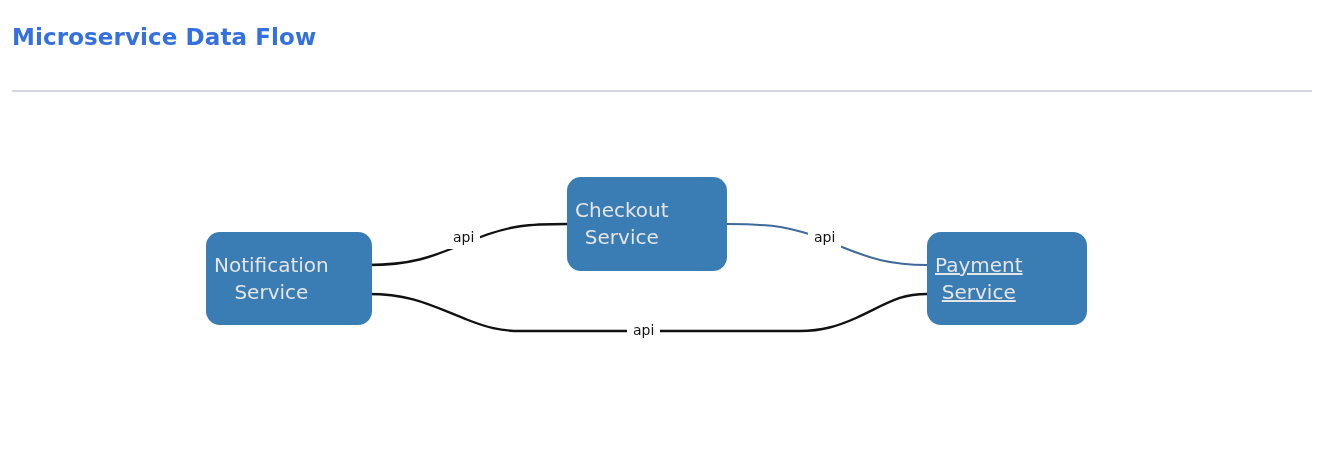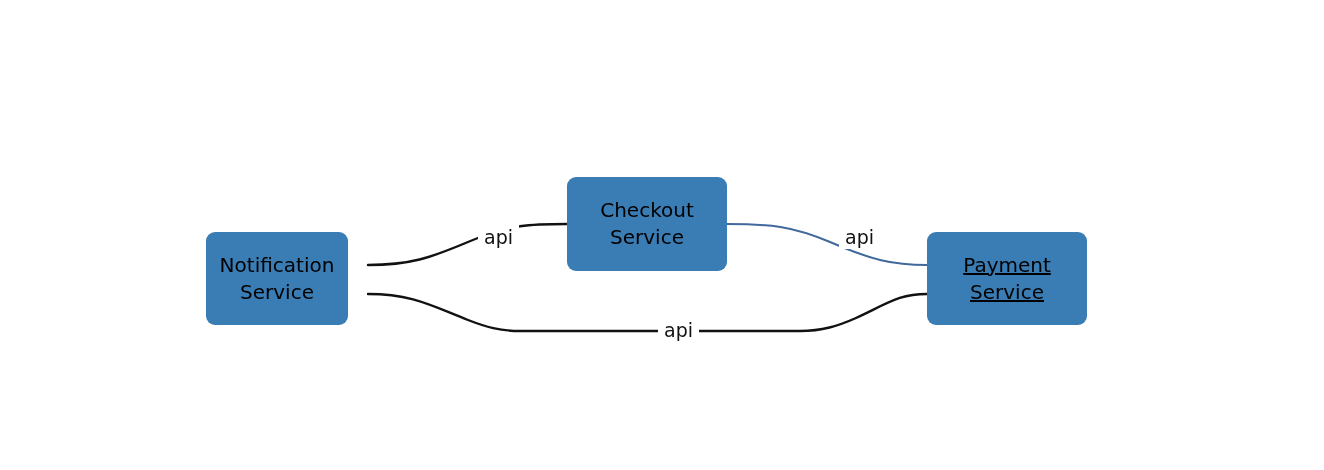--- a/index.html
+++ b/index.html
@@ -59,69 +59,71 @@
     position: absolute;
     left: 0;
     top: 0;
     width: 1324px;
     height: 378px;
   }
   
   .node {
     position: absolute;
     box-sizing: border-box;
-    border-radius: 9px;
+    border-radius: 14px;
     background: #3a7cb4;
-    color: #000000;
+    color: #e5e5e5;
     display: flex;
     align-items: center;
-    justify-content: center;
     text-align: center;
     font-family: "DejaVu Sans", sans-serif;
     font-size: 20px;
     line-height: 27px;
     font-weight: normal;
     z-index: 3;
   }
   .node-label {
     display: block;
     padding: 0 8px;
   }
   
   .edge-label {
     position: absolute;
     font-family: "DejaVu Sans", sans-serif;
-    font-size: 19px;
+    font-size: 14px;
     line-height: 22px;
     color: #111111;
     background: #ffffff;
     padding: 1px 6px;
     white-space: nowrap;
     z-index: 4;
-    margin-left: 31px;
   }
 </style>
 </head>
 <body>
 
 <div id="page">
 
+  <div class="header">
+    <div class="page-title">Microservice Data Flow</div>
+    <div class="header-divider"></div>
+  </div>
 
   <div class="diagram">
 
     <svg class="diagram-svg" viewBox="0 0 1324 378" xmlns="http://www.w3.org/2000/svg">
 
       <path d="M 368 173 C 410 173 430 166 468 150 C 510 132 532 132 567 132" fill="none" stroke="#111111" stroke-width="2.4" stroke-linecap="round"></path>
 
       <path d="M 727 132 C 770 132 792 134 830 150 C 872 168 892 173 927 173" fill="none" stroke="#40699c" stroke-width="2.0" stroke-linecap="round"></path>
 
       <path d="M 368 202 C 412 202 432 214 468 228 C 486 235 500 239 520 239 L 800 239 C 822 239 838 234 856 226 C 890 210 900 202 927 202" fill="none" stroke="#111111" stroke-width="2.4" stroke-linecap="round"></path>
     </svg>
 
-    <div class="node" style="left:206px; top:140px; width:142px; height:93px;">
+    <div class="node" style="left:206px; top:140px; width:166px; height:93px;">
       <span class="node-label"><span>Notification</span><br><span>Service</span></span>
     </div>
 
     <div class="node" style="left:567px; top:85px; width:160px; height:94px;">
       <span class="node-label"><span>Checkout</span><br><span>Service</span></span>
     </div>
 
     <div class="node" style="left:927px; top:140px; width:160px; height:93px;text-decoration:underline;">
       <span class="node-label"><span>Payment</span><br><span>Service</span></span>
     </div>

